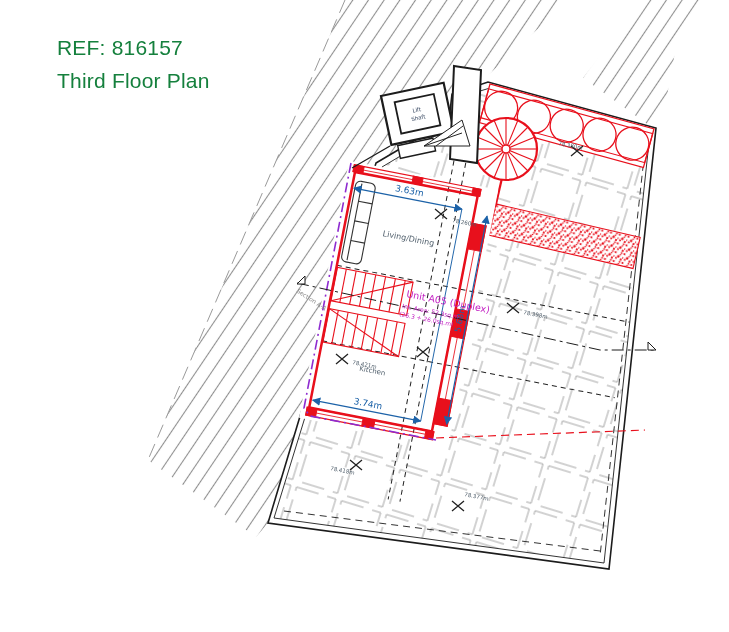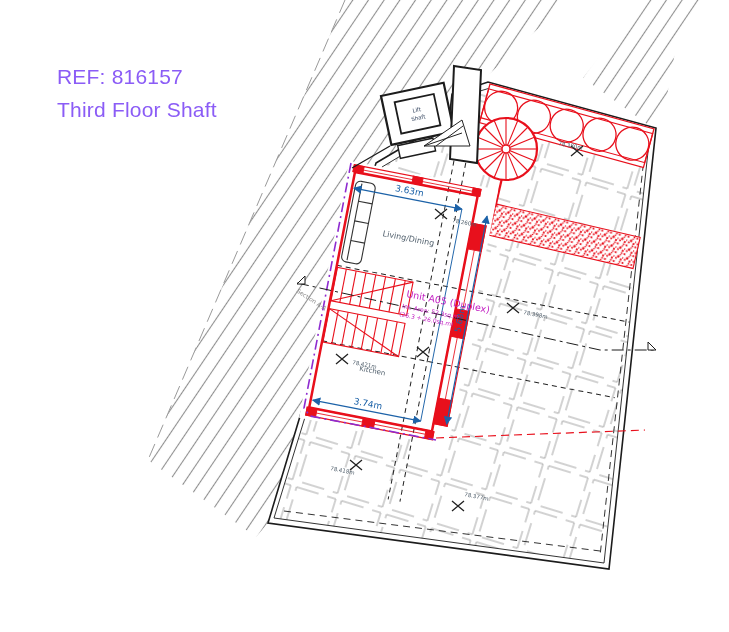--- a/index.html
+++ b/index.html
@@ -1,19 +1,19 @@
 <!DOCTYPE html>
 <html><head>
 <meta charset="utf-8">
 <style>
   html,body{margin:0;padding:0;background:#fff;}
   #stage{position:relative;width:729px;height:632px;background:#ffffff;overflow:hidden;
          font-family:"Liberation Sans",sans-serif;}
   #plan-svg{position:absolute;left:0;top:0;}
-  .hdr{position:absolute;left:57px;top:60px;color:#8b5cf6;font-size:21px;line-height:33px;
+  .hdr{position:absolute;left:57px;top:31px;color:#15803d;font-size:21px;line-height:33px;
        font-weight:500;letter-spacing:0.2px;}
   text{font-family:"DejaVu Sans",sans-serif;}
   .lvl-txt{fill:#4c5b68;font-size:5.5px;}
   .room-txt{fill:#4c5b68;}
   .dim-txt{fill:#1c62a8;}
   .unit-txt{fill:#c321c3;}
 </style>
 </head>
 <body>
 
@@ -216,16 +216,16 @@
       <text x="452" y="222" class="lvl-txt" transform="rotate(11 452 222)">78.260m</text>
       <text x="523" y="314" class="lvl-txt" transform="rotate(11 523 314)">78.398m</text>
       <text x="352" y="364" class="lvl-txt" transform="rotate(11 352 364)">78.421m</text>
       <text x="330" y="470" class="lvl-txt" transform="rotate(11 330 470)">78.418m</text>
       <text x="464" y="496" class="lvl-txt" transform="rotate(11 464 496)">78.377m</text>
     </g>
   </svg>
 
   <div class="hdr">
     <div>REF: 816157</div>
-    <div>Third Floor Shaft</div>
+    <div>Third Floor Plan</div>
   </div>
 
 </div>
 
 </body></html>

